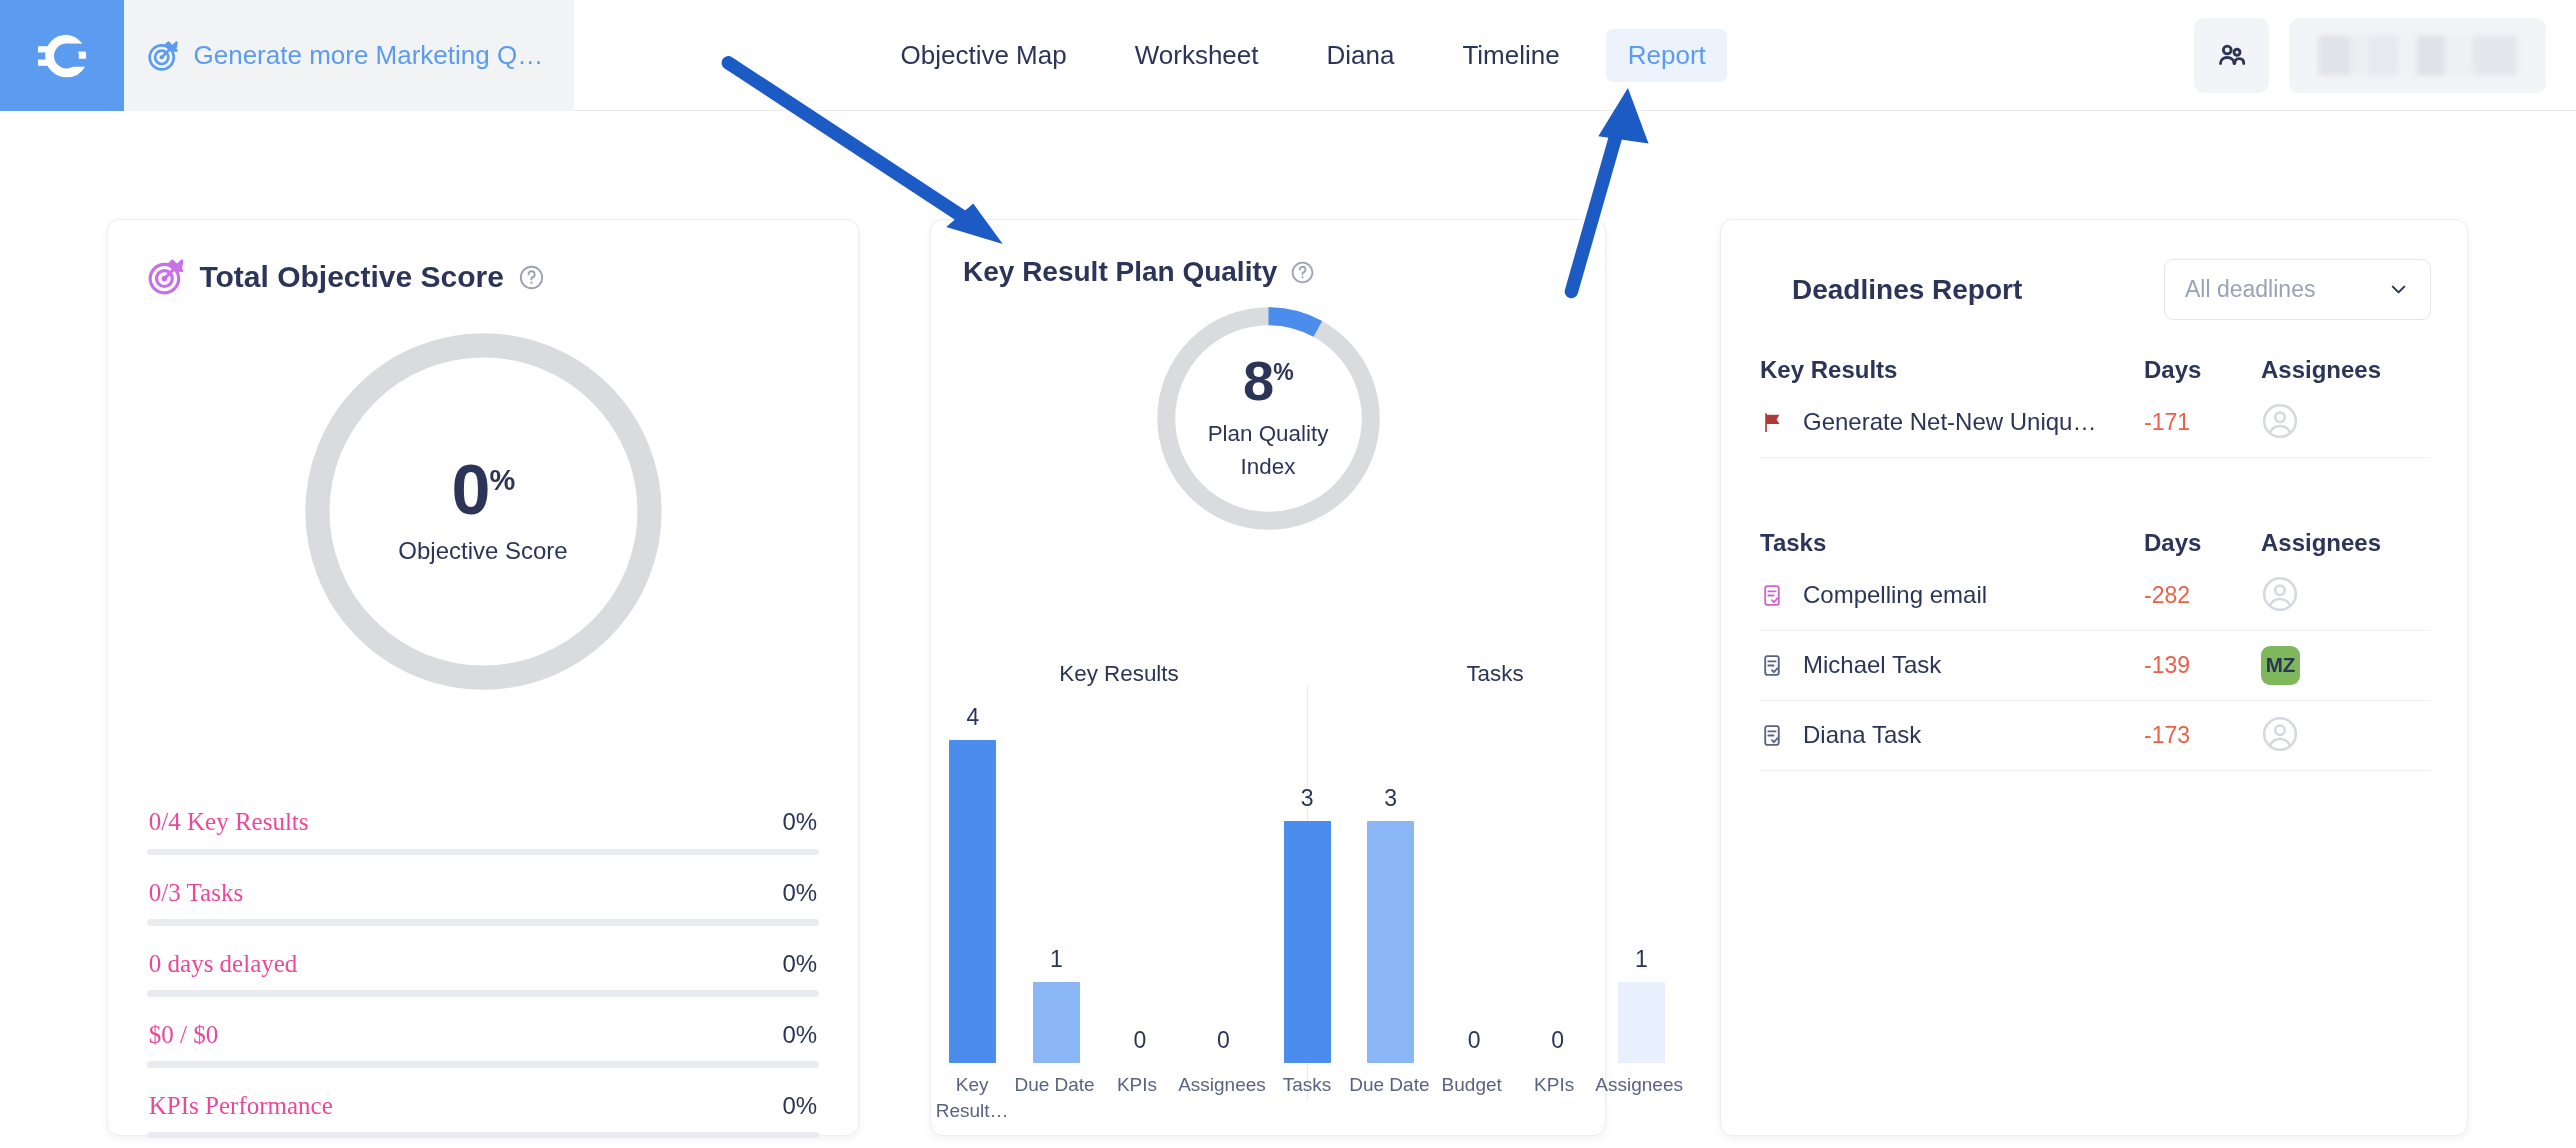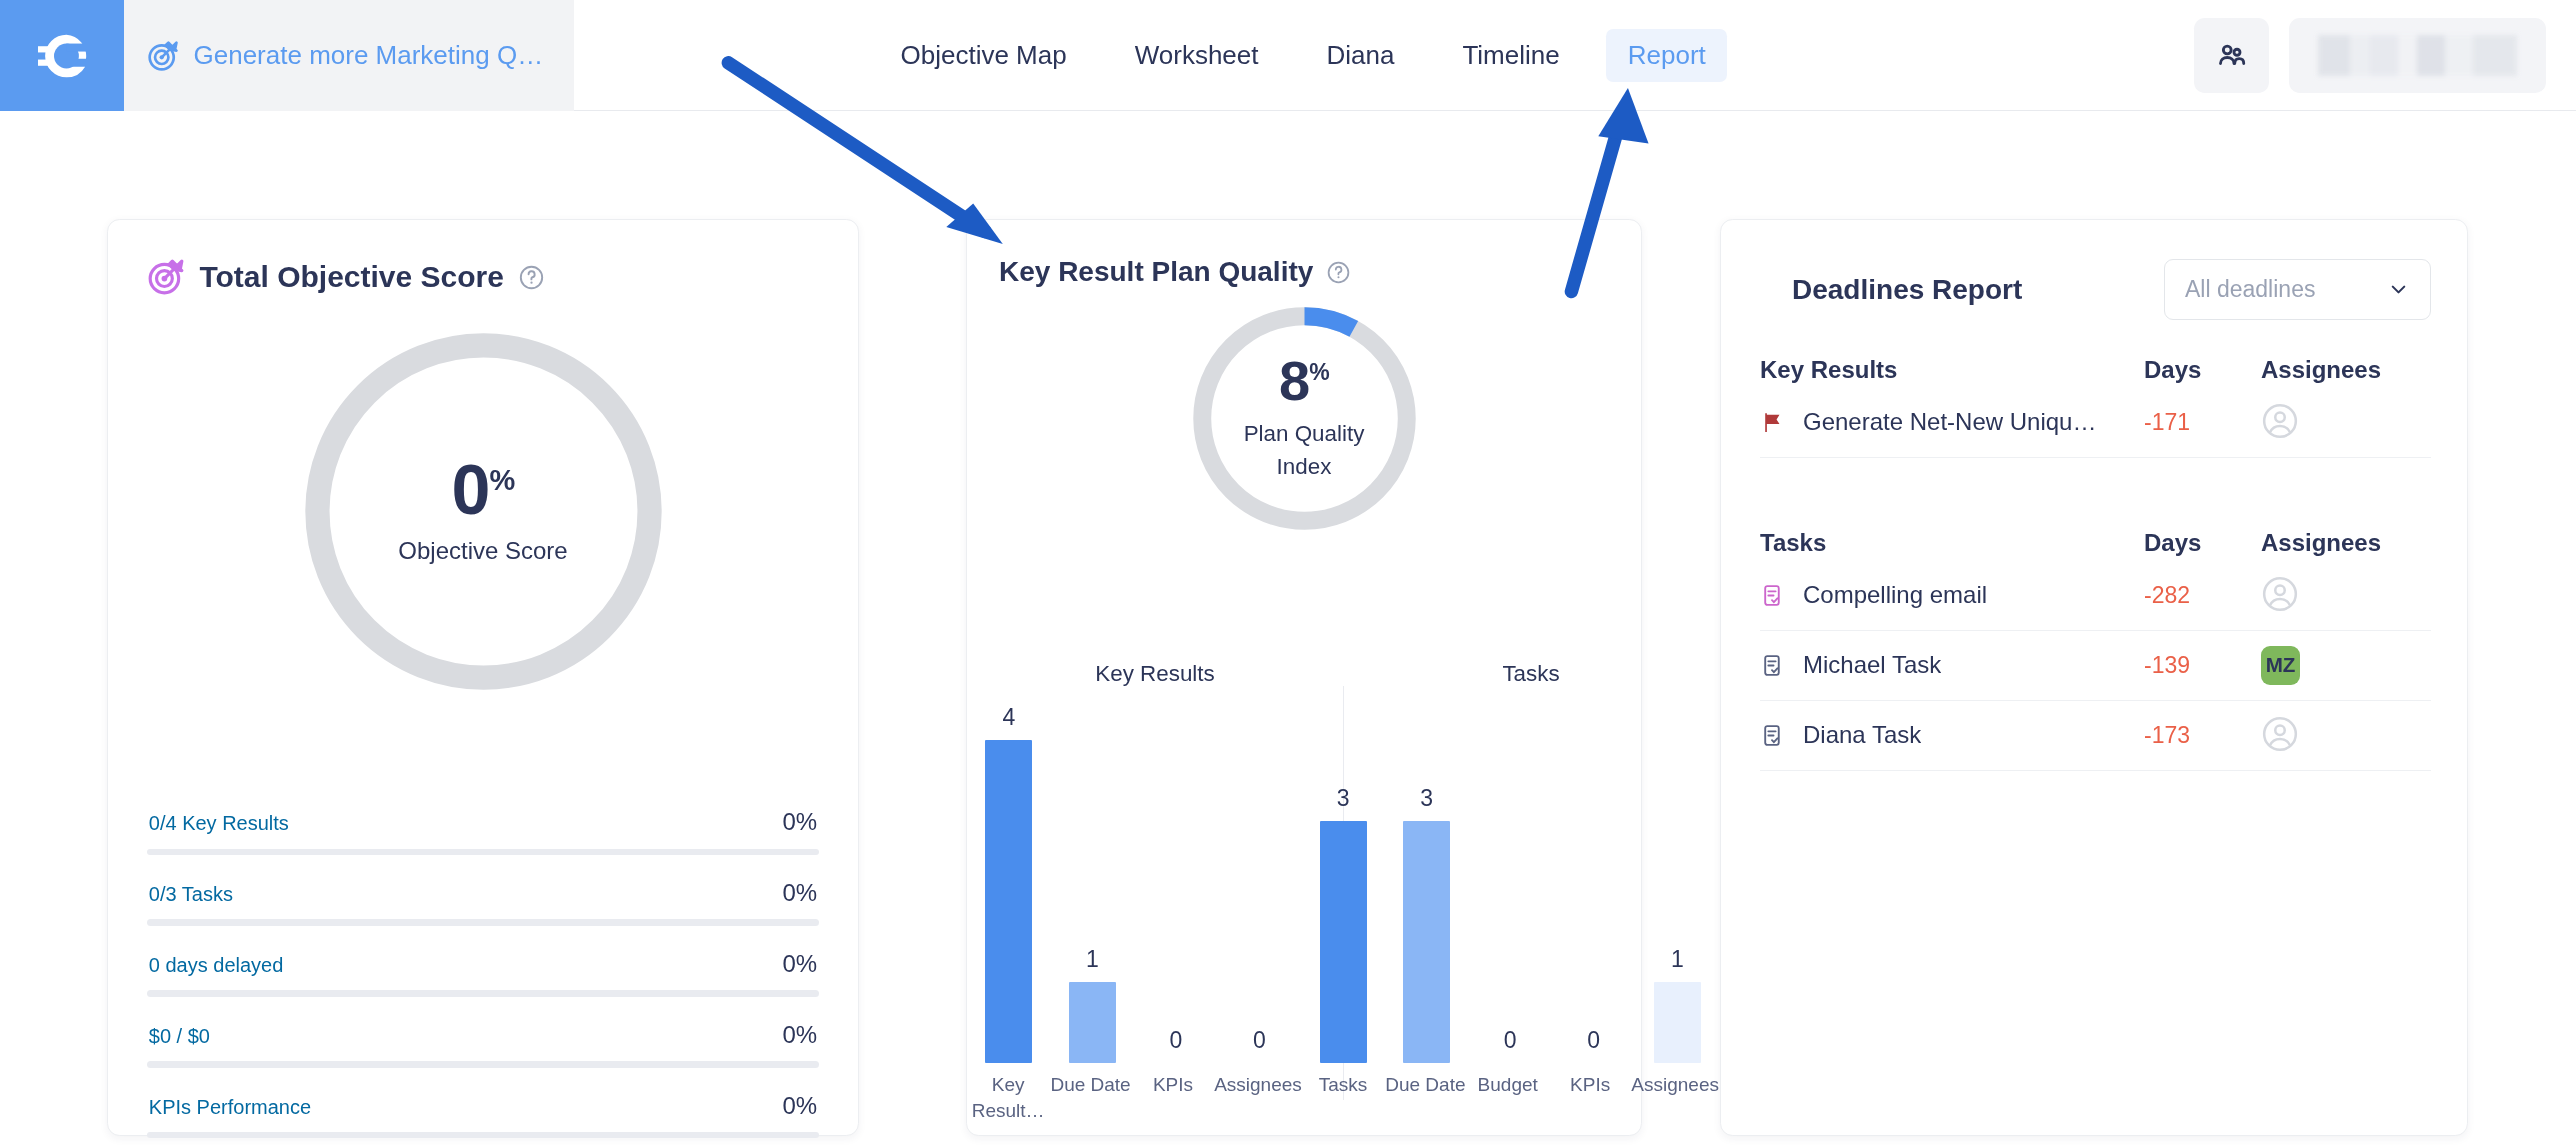--- a/index.html
+++ b/index.html
@@ -76,21 +76,21 @@
   .canvas { position: absolute; top: 111px; left: 0; width: 2576px; height: 1037px; background: #ffffff; }
 
   .card {
     position: absolute;
     background: #ffffff;
     border: 0.9px solid #eceef1;
     border-radius: 12.6px;
     box-shadow: 0 2.7px 9px rgba(36,44,76,.055);
   }
   #card-objective { left: 107px; top: 108px; width: 752px; height: 917px; }
-  #card-quality   { left: 966px; top: 108px; width: 676px; height: 917px; }
+  #card-quality   { left: 930px; top: 108px; width: 676px; height: 917px; }
   #card-deadlines { left: 1720px; top: 108px; width: 748px; height: 917px; padding-left: 32px; }
 
   
   .card-head { display: flex; align-items: center; gap: 14.4px; padding: 38px 39px 0 39px; }
   .card-head .h-title { font-size: 30px; font-weight: 700; color: #2c3558; }
   .help-icon { display: block; }
 
   .quality-head { padding: 36px 0 0 0; display: flex; align-items: center; gap: 12.6px; justify-content: flex-start; padding-left: 32px; }
   .quality-head .h-title { font-size: 28px; font-weight: 700; color: #2c3558; }
 
@@ -101,21 +101,21 @@
     display: flex; flex-direction: column; align-items: center; justify-content: center;
   }
   .donut-big { font-size: 70px; font-weight: 700; color: #2c3558; line-height: 1; letter-spacing: -0.9px; }
   .donut-big sup { font-size: 29px; font-weight: 700; vertical-align: super; line-height: 1; }
   .donut-label { font-size: 24px; color: #2c3558; margin-top: 9px; text-align: center; line-height: 1.45; }
 
   
   .metrics { position: absolute; left: 39px; right: 39px; top: 588px; }
   .metric { margin-bottom: 10.8px; }
   .metric-row { display: flex; justify-content: space-between; align-items: baseline; padding: 0 1.8px 12.6px 1.8px; }
-  .metric-name { font-size: 20px; color: #0369a1; }
+  .metric-name { font-size: 25px; color: #ec4899; font-family: Liberation Serif, serif; }
   .metric-val  { font-size: 24px; color: #2c3558; }
   .track { height: 6.3px; border-radius: 3.6px; background: #e9ebf0; position: relative; overflow: hidden; }
   .fill { position: absolute; left: 0; top: 0; bottom: 0; border-radius: 3.6px; background: #ea6048; }
   .metric.sep { margin-bottom: 24px; }
 
   
   .group-labels { position: absolute; left: 0; width: 752px; top: 441px; display: flex; }
   .group-labels > div { flex: 1; text-align: center; font-size: 22.4px; color: #2c3558; }
   .split-line { position: absolute; left: 376px; top: 466px; width: 0.9px; height: 414px; background: #e9ebf0; }
 

